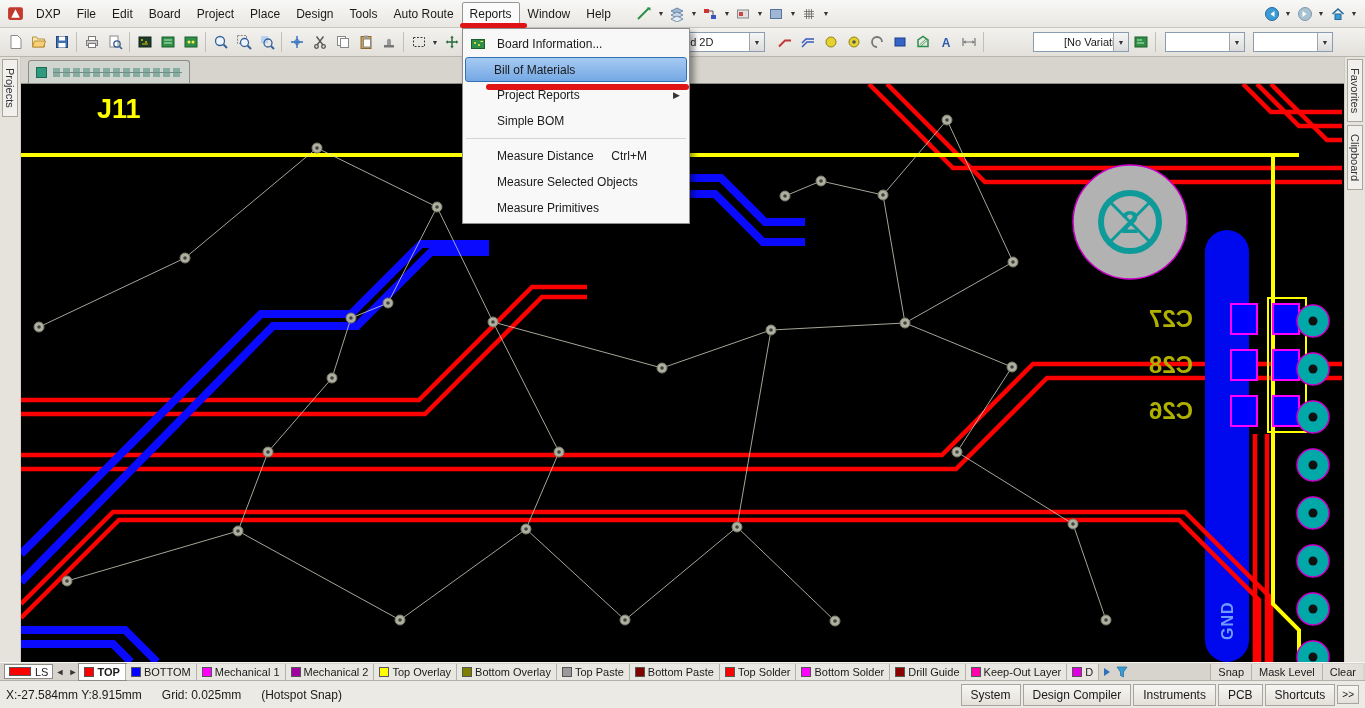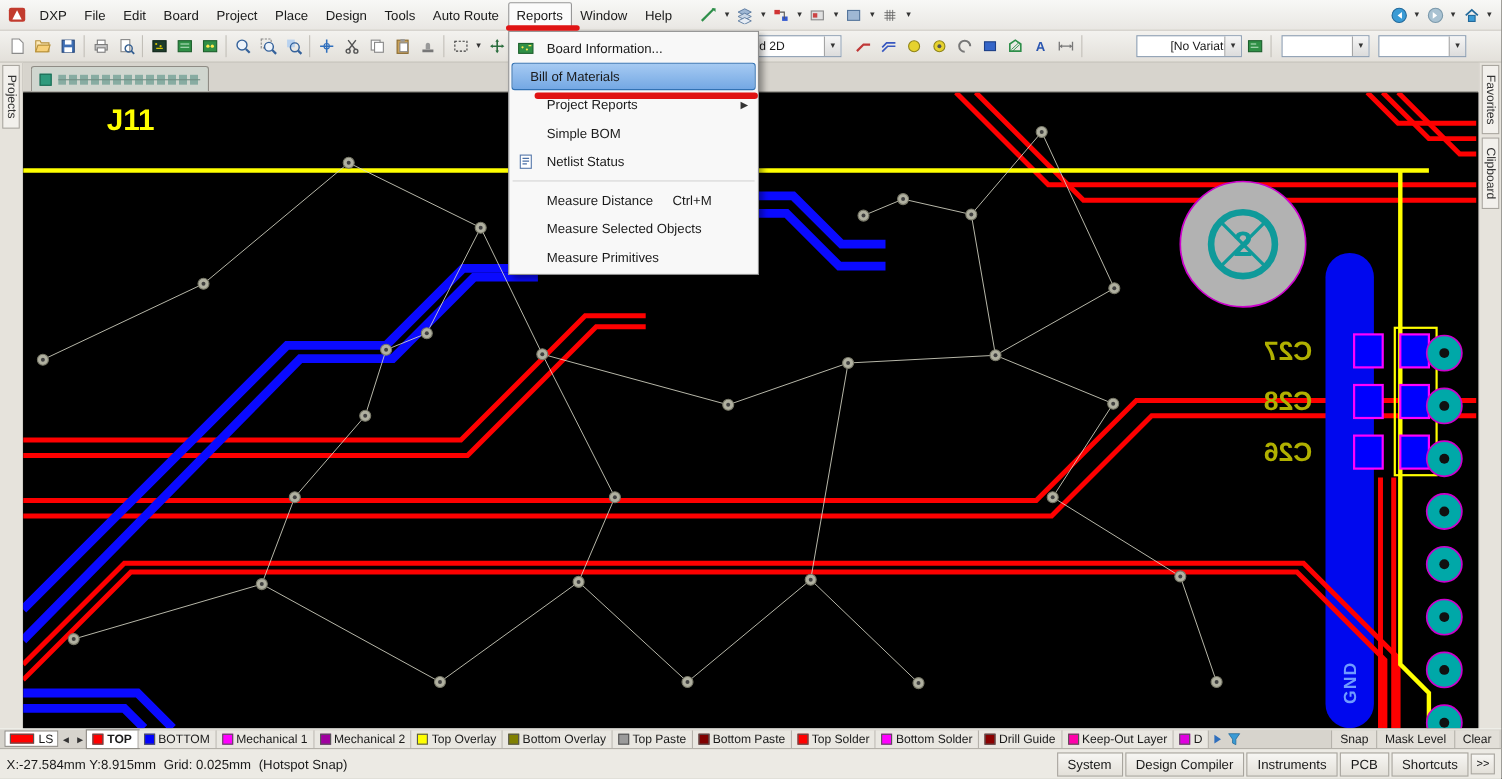--- a/index.html
+++ b/index.html
@@ -45,30 +45,30 @@
   .ls-sw { width:22px; height:9px; border:1px solid #555; }
   .arrowbtn { width:13px; text-align:center; color:#333; font-size:9px; }
   .ltab { display:flex; align-items:center; gap:3px; padding:0 5px; height:16px; border-right:1px solid #b5b2ab; background:#e9e7e1; white-space:nowrap; }
   .ltab.active { background:#fff; outline:1px solid #8f8c85; font-weight:bold; }
   .sw { width:10px; height:10px; border:1px solid #555; display:inline-block; flex:0 0 auto; }
   .lb-icon { width:15px; height:15px; display:flex; align-items:center; justify-content:center; }
   .lb-right { margin-left:auto; display:flex; margin-right:2px; }
   .lb-btn { padding:0 7px; border-left:1px solid #b5b2ab; height:16px; display:flex; align-items:center; background:#e2dfd8; }
 
   
-  .statusbar { height:28px; background:#eceae4; border-top:1px solid #b3b0a9; display:flex; align-items:center; font-size:12px; padding:0 6px; gap:7px; }
+  .statusbar { height:28px; background:#eceae4; border-top:1px solid #b3b0a9; display:flex; align-items:center; font-size:12px; padding:0 6px; gap:20px; }
   .sb-right { margin-left:auto; display:flex; align-items:center; gap:2px; }
   .sb-btn { border:1px solid #a8a59e; background:linear-gradient(#f7f6f3,#e3e0d9); padding:3px 9px; white-space:nowrap; }
   .sb-more { border:1px solid #a8a59e; background:linear-gradient(#f7f6f3,#e3e0d9); padding:3px 4px; font-size:10px; }
 
   
   .dropdown { position:absolute; left:462px; top:28px; width:228px; background:#f8f8f8; border:1px solid #8d8d8d; box-shadow:4px 4px 6px rgba(0,0,0,.4); z-index:40; padding:2px 0; }
   .menu-row { height:26px; display:flex; align-items:center; position:relative; padding-left:34px; font-size:12px; }
   .menu-row .mi-icon { position:absolute; left:7px; top:5px; width:16px; height:16px; }
-  .menu-row.selected { margin:0 2px; padding-left:16px; background:linear-gradient(#a6caf2,#74a8e4); border:1px solid #3272b4; border-radius:3px; height:25px; }
+  .menu-row.selected { margin:0 2px; padding-left:28px; background:linear-gradient(#a6caf2,#74a8e4); border:1px solid #3272b4; border-radius:3px; height:25px; }
   .mi-shortcut { margin-left:auto; margin-right:42px; }
   .mi-sub { position:absolute; right:9px; font-size:9px; color:#333; }
   .menu-sep { height:1px; background:#d4d4d4; margin:4px 3px; }
 
   
   .ann { position:absolute; background:#e01414; z-index:60; border-radius:3px; }
   #ann-reports { left:460px; top:23px; width:67px; height:5px; }
   #ann-bom { left:486px; top:84px; width:203px; height:6px; }
 </style>
 </head>
@@ -644,27 +644,20 @@
     <div class="menu-row selected">
       <span class="mi-label">Bill of Materials</span>
     </div>
     <div class="menu-row">
       <span class="mi-label">Project Reports</span>
       <span class="mi-sub">▶</span>
     </div>
     <div class="menu-row">
       <span class="mi-label">Simple BOM</span>
     </div>
-    <div class="menu-row">
-      <span class="mi-icon"><svg width="16" height="16" viewBox="0 0 16 16">
-            <rect x="3" y="2" width="10" height="12" fill="#fff" stroke="#5577aa"></rect>
-            <path d="M5 5h6M5 7.5h6M5 10h4" stroke="#4a6fa5"></path>
-          </svg></span>
-      <span class="mi-label">Netlist Status</span>
-    </div>
     <div class="menu-sep"></div>
     <div class="menu-row">
       <span class="mi-label">Measure Distance</span>
       <span class="mi-shortcut">Ctrl+M</span>
     </div>
     <div class="menu-row">
       <span class="mi-label">Measure Selected Objects</span>
     </div>
     <div class="menu-row">
       <span class="mi-label">Measure Primitives</span>

